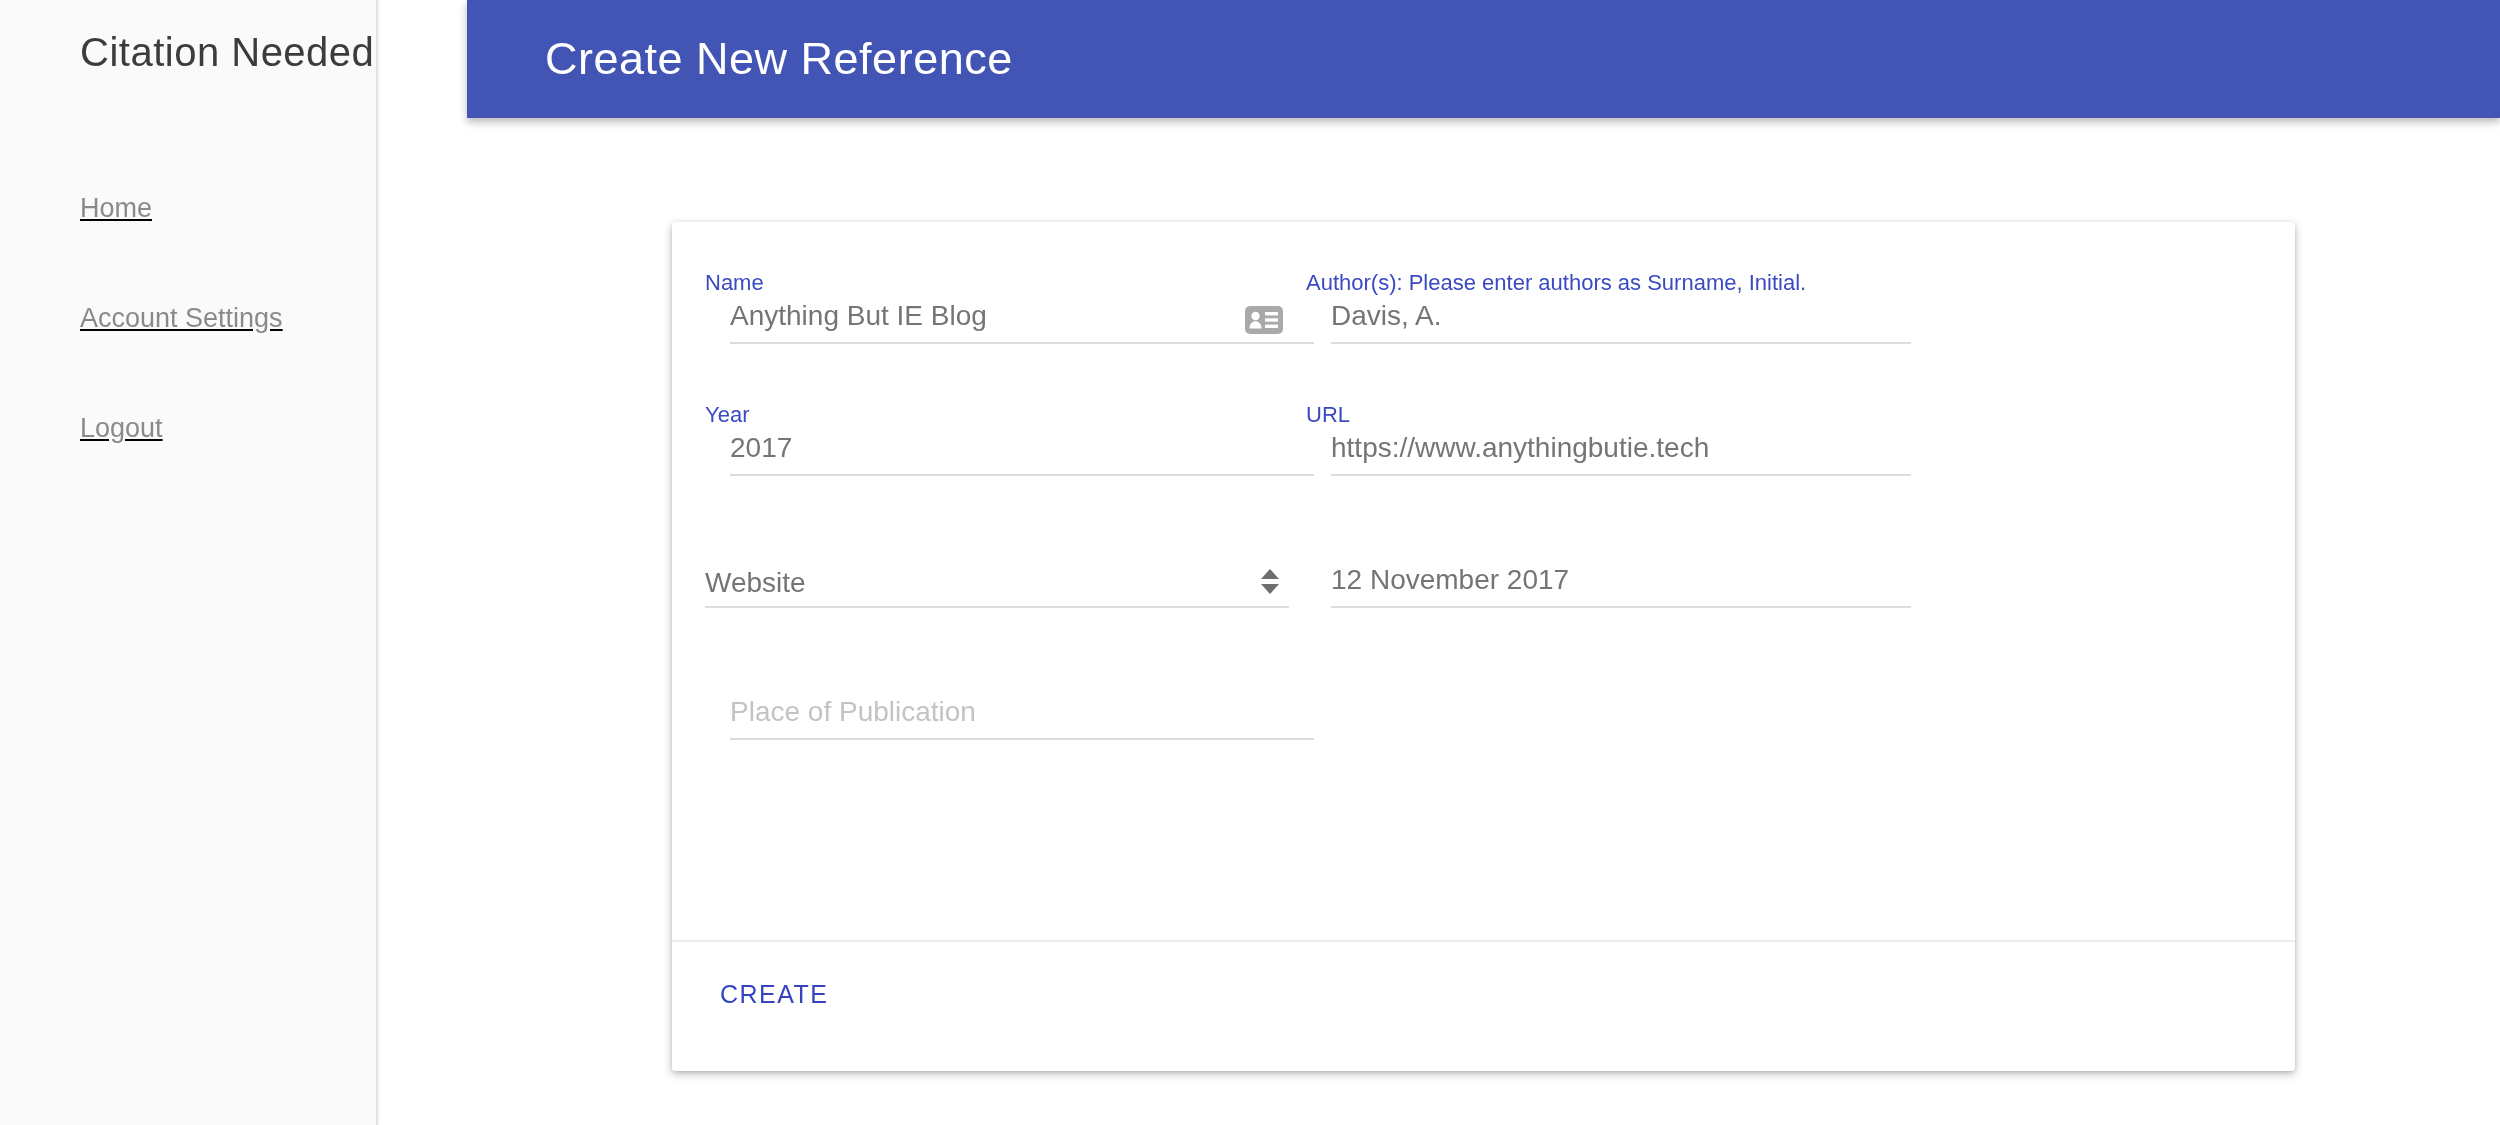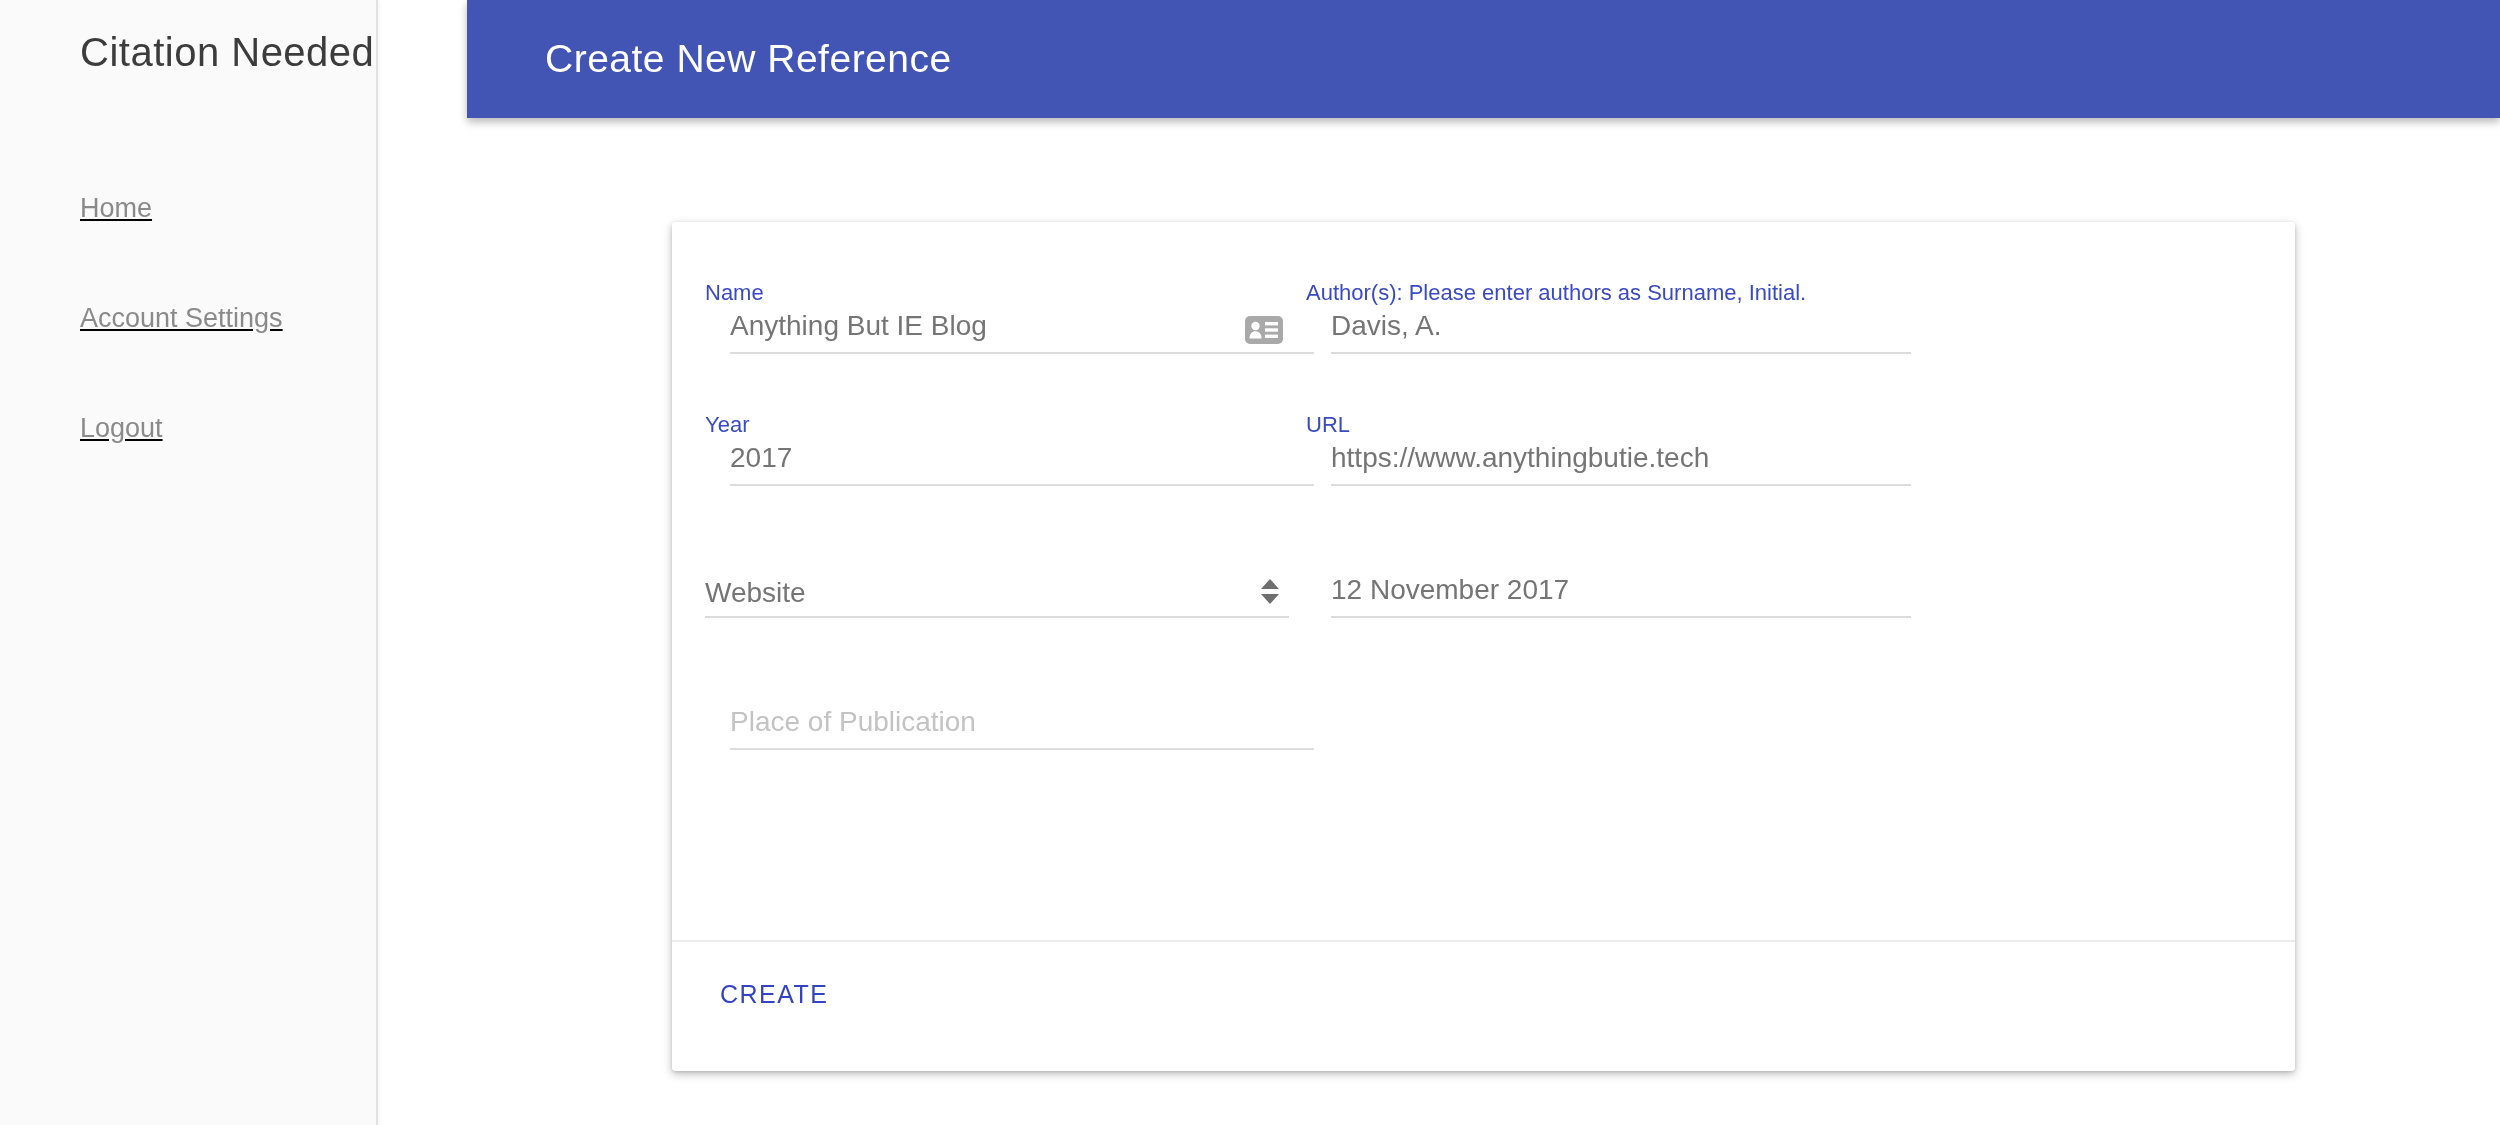--- a/index.html
+++ b/index.html
@@ -25,29 +25,29 @@
   .app-title { position:absolute; left:80px; top:30px; font-size:40px; font-weight:400;
     color:var(--app-title-color); letter-spacing:0.5px; white-space:nowrap; }
   .side-nav { position:absolute; left:80px; top:193px;text-decoration:underline; }
   .nav-item { font-size:27px; color:var(--sidebar-text); line-height:31px;
     margin-bottom:79px; cursor:pointer; white-space:nowrap; }
 
   
   .appbar { position:absolute; left:467px; top:0; width:2033px; height:118px;
     background:var(--header-bg); box-shadow:0 4px 8px rgba(0,0,0,0.28); z-index:4; }
   .appbar-title { position:absolute; left:78px; top:0; height:118px; line-height:118px;
-    color:#ffffff; font-size:39px; font-weight:500; letter-spacing:0.5px; white-space:nowrap; }
+    color:#ffffff; font-size:45px; font-weight:500; letter-spacing:0.5px; white-space:nowrap; }
 
   
   .main { position:absolute; left:467px; top:118px; width:2033px; height:1007px; background:#fff; }
   .card { position:absolute; left:205px; top:104px; width:1623px; height:849px;
     background:#fff; border-radius:3px;
     box-shadow:0 3px 10px rgba(0,0,0,0.26), 0 1px 3px rgba(0,0,0,0.12); }
 
-  .form-grid { position:absolute; left:33px; top:58px; width:1181px;
+  .form-grid { position:absolute; left:33px; top:48px; width:1181px;
     display:grid; grid-template-columns:584px 580px; column-gap:17px; row-gap:58px; }
   .field { position:relative; height:74px; }
   .field .flabel { font-size:22px; color:var(--label-blue); line-height:26px;
     white-space:nowrap; overflow:hidden; }
   .field input { position:absolute; left:0; bottom:0; width:100%; height:46px;
     border:none; outline:none; background:transparent;
     border-bottom:2px solid var(--underline);
     font-family:"Liberation Sans","DejaVu Sans",sans-serif;
     font-size:28px; color:var(--value-gray); padding:0 0 8px 0;margin-left:25px; }
   .field input::placeholder { color:var(--placeholder-gray); opacity:1; }

